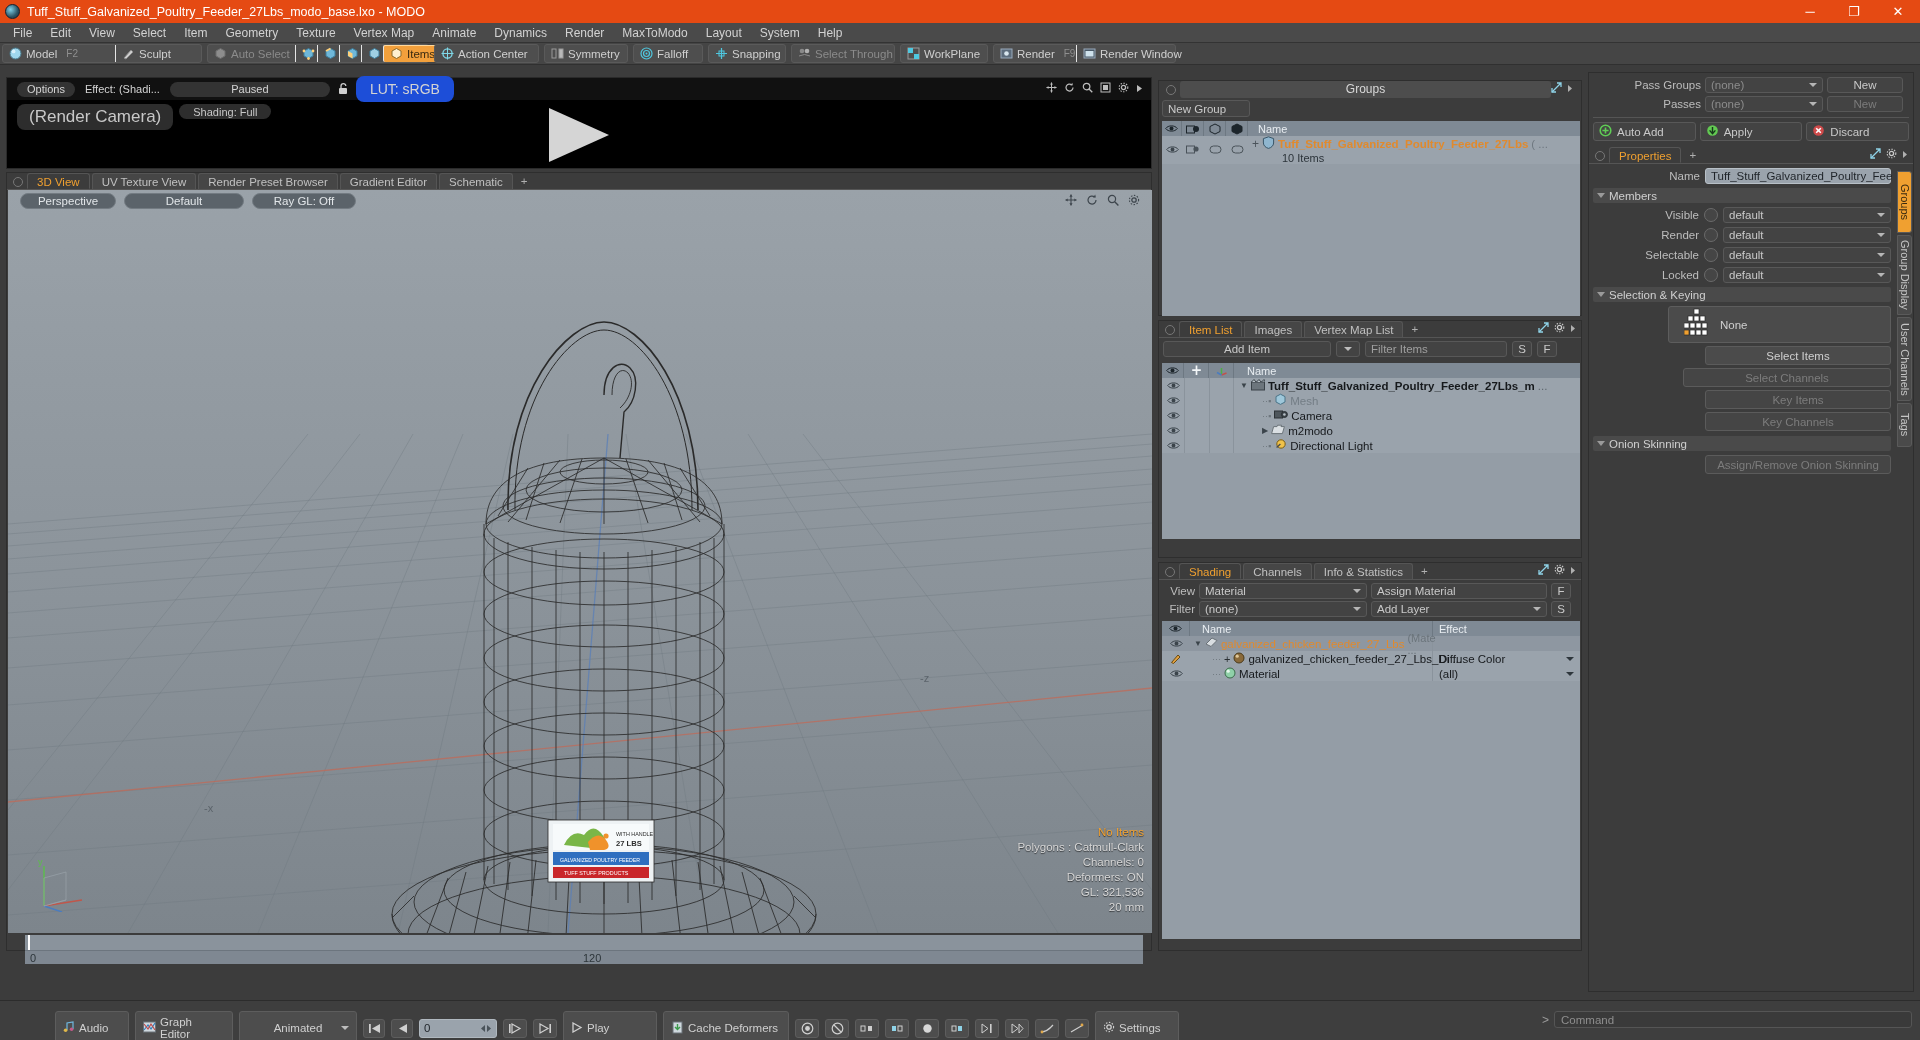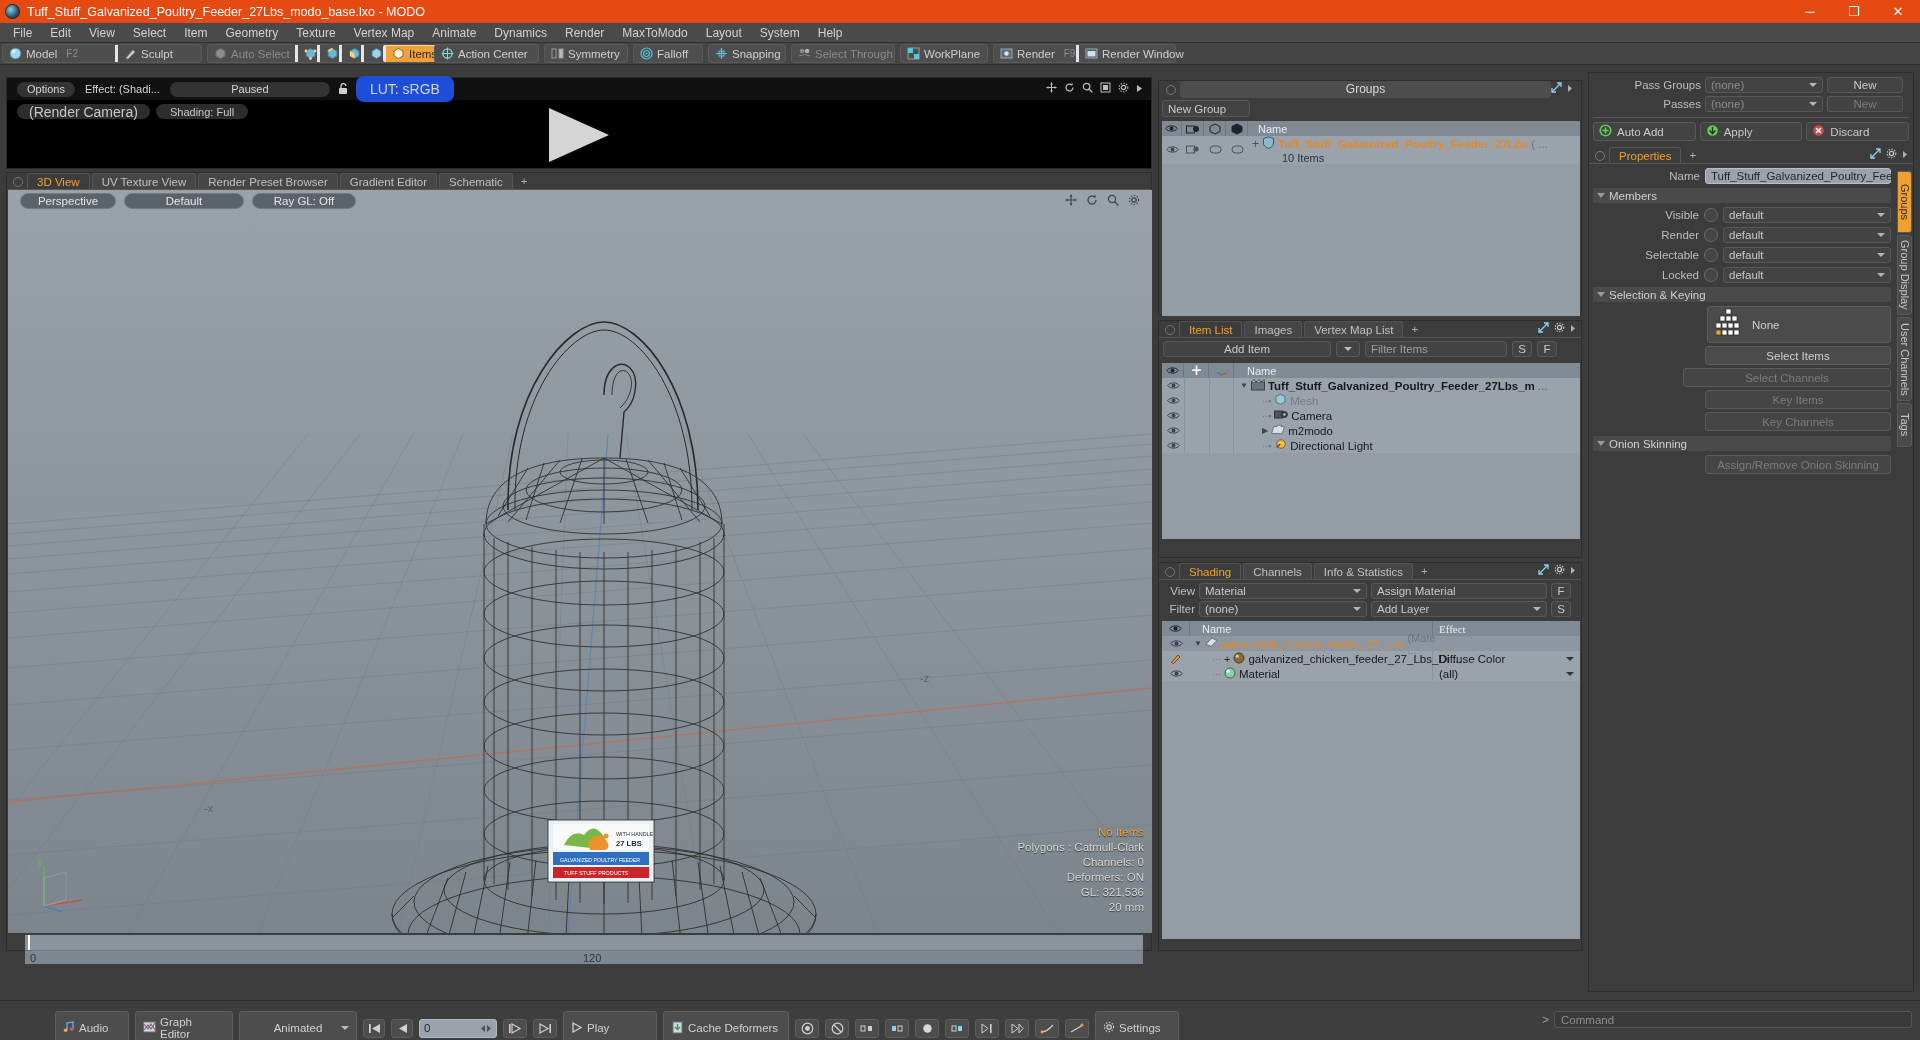--- a/index.html
+++ b/index.html
@@ -33,21 +33,21 @@
   .menubar span { padding:0 9px; line-height:20px; font-size:12px; color:#d2d2d2; cursor:default; }
 
   
   .toolbar { height:22px; background:#454545; display:flex; align-items:center;
      border-bottom:1px solid #303030; padding:0 2px; gap:0px; }
   .tgroup { display:flex; align-items:center; height:19px;
      background:#4e4e4e; border:1px solid #5a5a5a; border-radius:3px; margin-right:5px; }
   .tbtn { display:flex; align-items:center; height:17px; padding:0 6px;
      font-size:11.5px; color:#cfcfcf; white-space:nowrap; gap:4px; }
   .tbtn.dim { color:#8b8b8b; }
-  .tbtn.sep { border-left:3px solid #e5e5e5; }
+  .tbtn.sep { border-left:1px solid #e5e5e5; }
   .tbtn.active { background:#f2a03c; color:#3a2a10; border-radius:2px;
      box-shadow: inset 0 1px 0 #ffd89b; }
   .tbtn .kb { color:#8f8f8f; font-size:10px; margin-left:5px; }
   .ic { width:13px;height:13px;display:inline-block;flex:0 0 auto;}
 
   
   .panel { position:absolute; background:#3c3c3c; border:1px solid #2e2e2e; }
   .ptabs { height:17px; background:#3c3c3c; display:flex; align-items:flex-end;
      border-bottom:1px solid #555; position:relative; }
   .ptab { height:16px; padding:0 9px; font-size:11.5px; color:#c0c0c0; line-height:16px;
@@ -339,21 +339,21 @@
               <circle cx="5.5" cy="5.5" r="2.1" fill="none" stroke="#bdbdbd" stroke-width="1.3"></circle>
               <circle cx="5.5" cy="5.5" r="4.3" fill="none" stroke="#bdbdbd" stroke-width="1.1" stroke-dasharray="1.4 1.4"></circle>
             </svg></span>
         <span><svg width="7" height="9" viewBox="0 0 7 9">
               <path d="M1 1 L6 4.5 L1 8 Z" fill="#bdbdbd"></path>
             </svg></span>
       </div>
     </div>
 
     <div style="position:absolute;left:10px;top:26px;display:flex;gap:6px;">
-      <div style="height:15px;background:#2d2d2d;border-radius:8px;padding:0 12px;display:flex;align-items:center;font-size:14px;color:#c8c8c8;">(Render Camera)</div>
+      <div style="height:26px;background:#2d2d2d;border-radius:8px;padding:0 12px;display:flex;align-items:center;font-size:17px;color:#c8c8c8;">(Render Camera)</div>
       <div style="height:15px;background:#2d2d2d;border-radius:8px;padding:0 14px;display:flex;align-items:center;font-size:11px;color:#c8c8c8;">Shading: Full</div>
     </div>
 
     <div style="position:absolute;left:536px;top:28px;">
       <svg width="72" height="58" viewBox="0 0 72 58">
           <path d="M6 2 L66 29 L6 56 Z" fill="#d5d5d5"></path>
         </svg>
     </div>
   </div>
 
@@ -878,21 +878,21 @@
 
     <div style="position:absolute;left:3px;top:58px;width:418px;">
       <div class="hdrrow">
         <div class="hdrcell" style="width:28px;">
           <svg width="13" height="9" viewBox="0 0 13 9">
               <path d="M0.7 4.5 C3 1 10 1 12.3 4.5 C10 8 3 8 0.7 4.5Z" fill="none" stroke="#1c252b" stroke-width="1"></path>
               <circle cx="6.5" cy="4.5" r="2" fill="#1c252b"></circle>
             </svg>
         </div>
         <div class="hdrcell" style="width:243px;padding-left:12px;justify-content:flex-start;">Name</div>
-        <div style="padding-left:6px;font-family:Liberation Serif, serif;">Effect</div>
+        <div style="padding-left:6px;">Effect</div>
       </div>
       <div id="shading-rows">
           <div class="listrow" style="background: rgb(142, 151, 161);">
             <div style="width:28px;text-align:center;"><svg width="13" height="9" viewBox="0 0 13 9">
                 <path d="M0.7 4.5 C3 1 10 1 12.3 4.5 C10 8 3 8 0.7 4.5Z" fill="none" stroke="#3b444b"></path>
                 <circle cx="6.5" cy="4.5" r="1.9" fill="#3b444b"></circle>
               </svg></div>
             <div style="width:243px;display:flex;align-items:center;gap:3px;padding-left:4px;border-right:1px solid #8a939c;height:15px;">
               <span style="color:#3b444b;font-size:8px;">▼</span>
               <span><svg width="13" height="11" viewBox="0 0 13 11">
@@ -1053,21 +1053,21 @@
           </div>
         </div>
       </div>
 
     <div class="secbar" style="margin:4px 22px 0 4px;">
       <span class="tri"></span>
       <span>Selection &amp; Keying</span>
     </div>
 
     <div style="padding:4px 22px 0 4px;display:flex;justify-content:flex-end;">
-      <div style="width:184px;height:37px;background:#4b4b4b;border:1px solid #5d5d5d;border-radius:3px;display:flex;align-items:center;gap:10px;padding-left:8px;">
+      <div style="width:223px;height:37px;background:#4b4b4b;border:1px solid #5d5d5d;border-radius:3px;display:flex;align-items:center;gap:10px;padding-left:15px;">
         <span>
           <svg width="26" height="30" viewBox="0 0 26 30">
             <g fill="#fff" stroke="#2a2a2a" stroke-width="0.7">
               <rect x="10" y="1" width="5" height="5"></rect>
               <rect x="4" y="8" width="5" height="5"></rect>
                 <rect x="10" y="8" width="5" height="5"></rect>
                 <rect x="16" y="8" width="5" height="5"></rect>
               <rect x="0" y="15" width="5" height="5"></rect>
                 <rect x="6" y="15" width="5" height="5"></rect>
                 <rect x="12" y="15" width="5" height="5"></rect>

